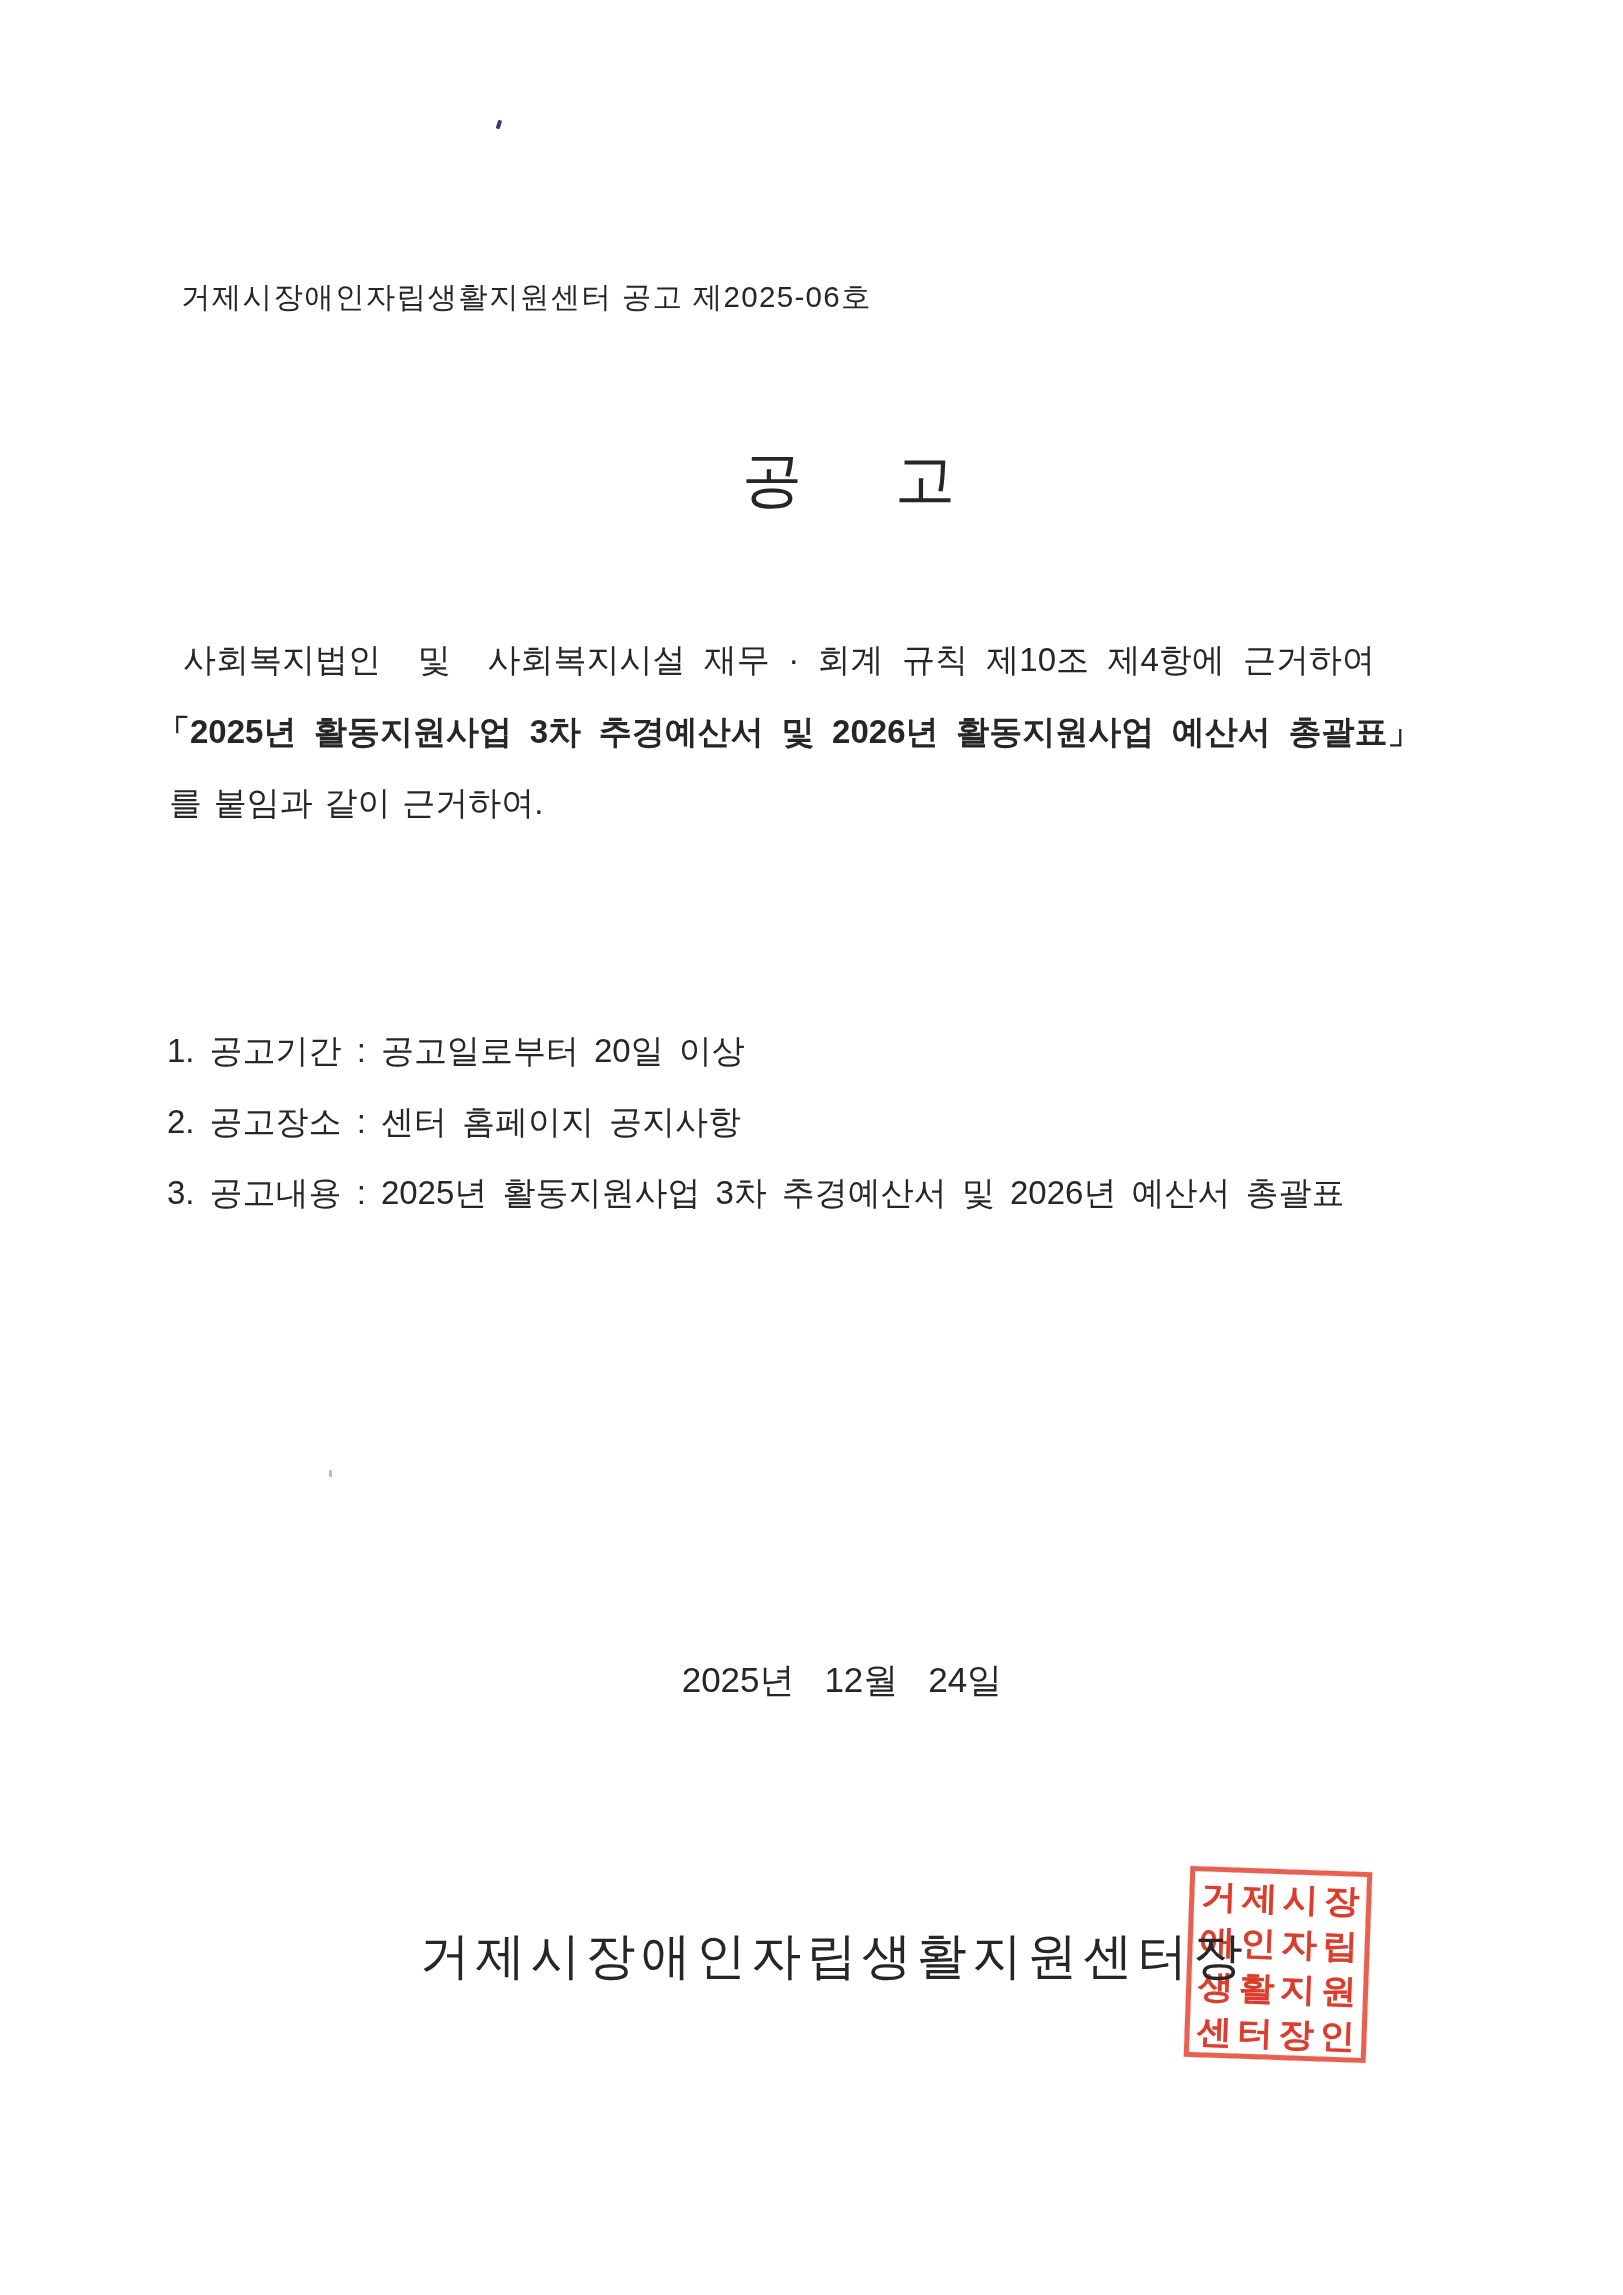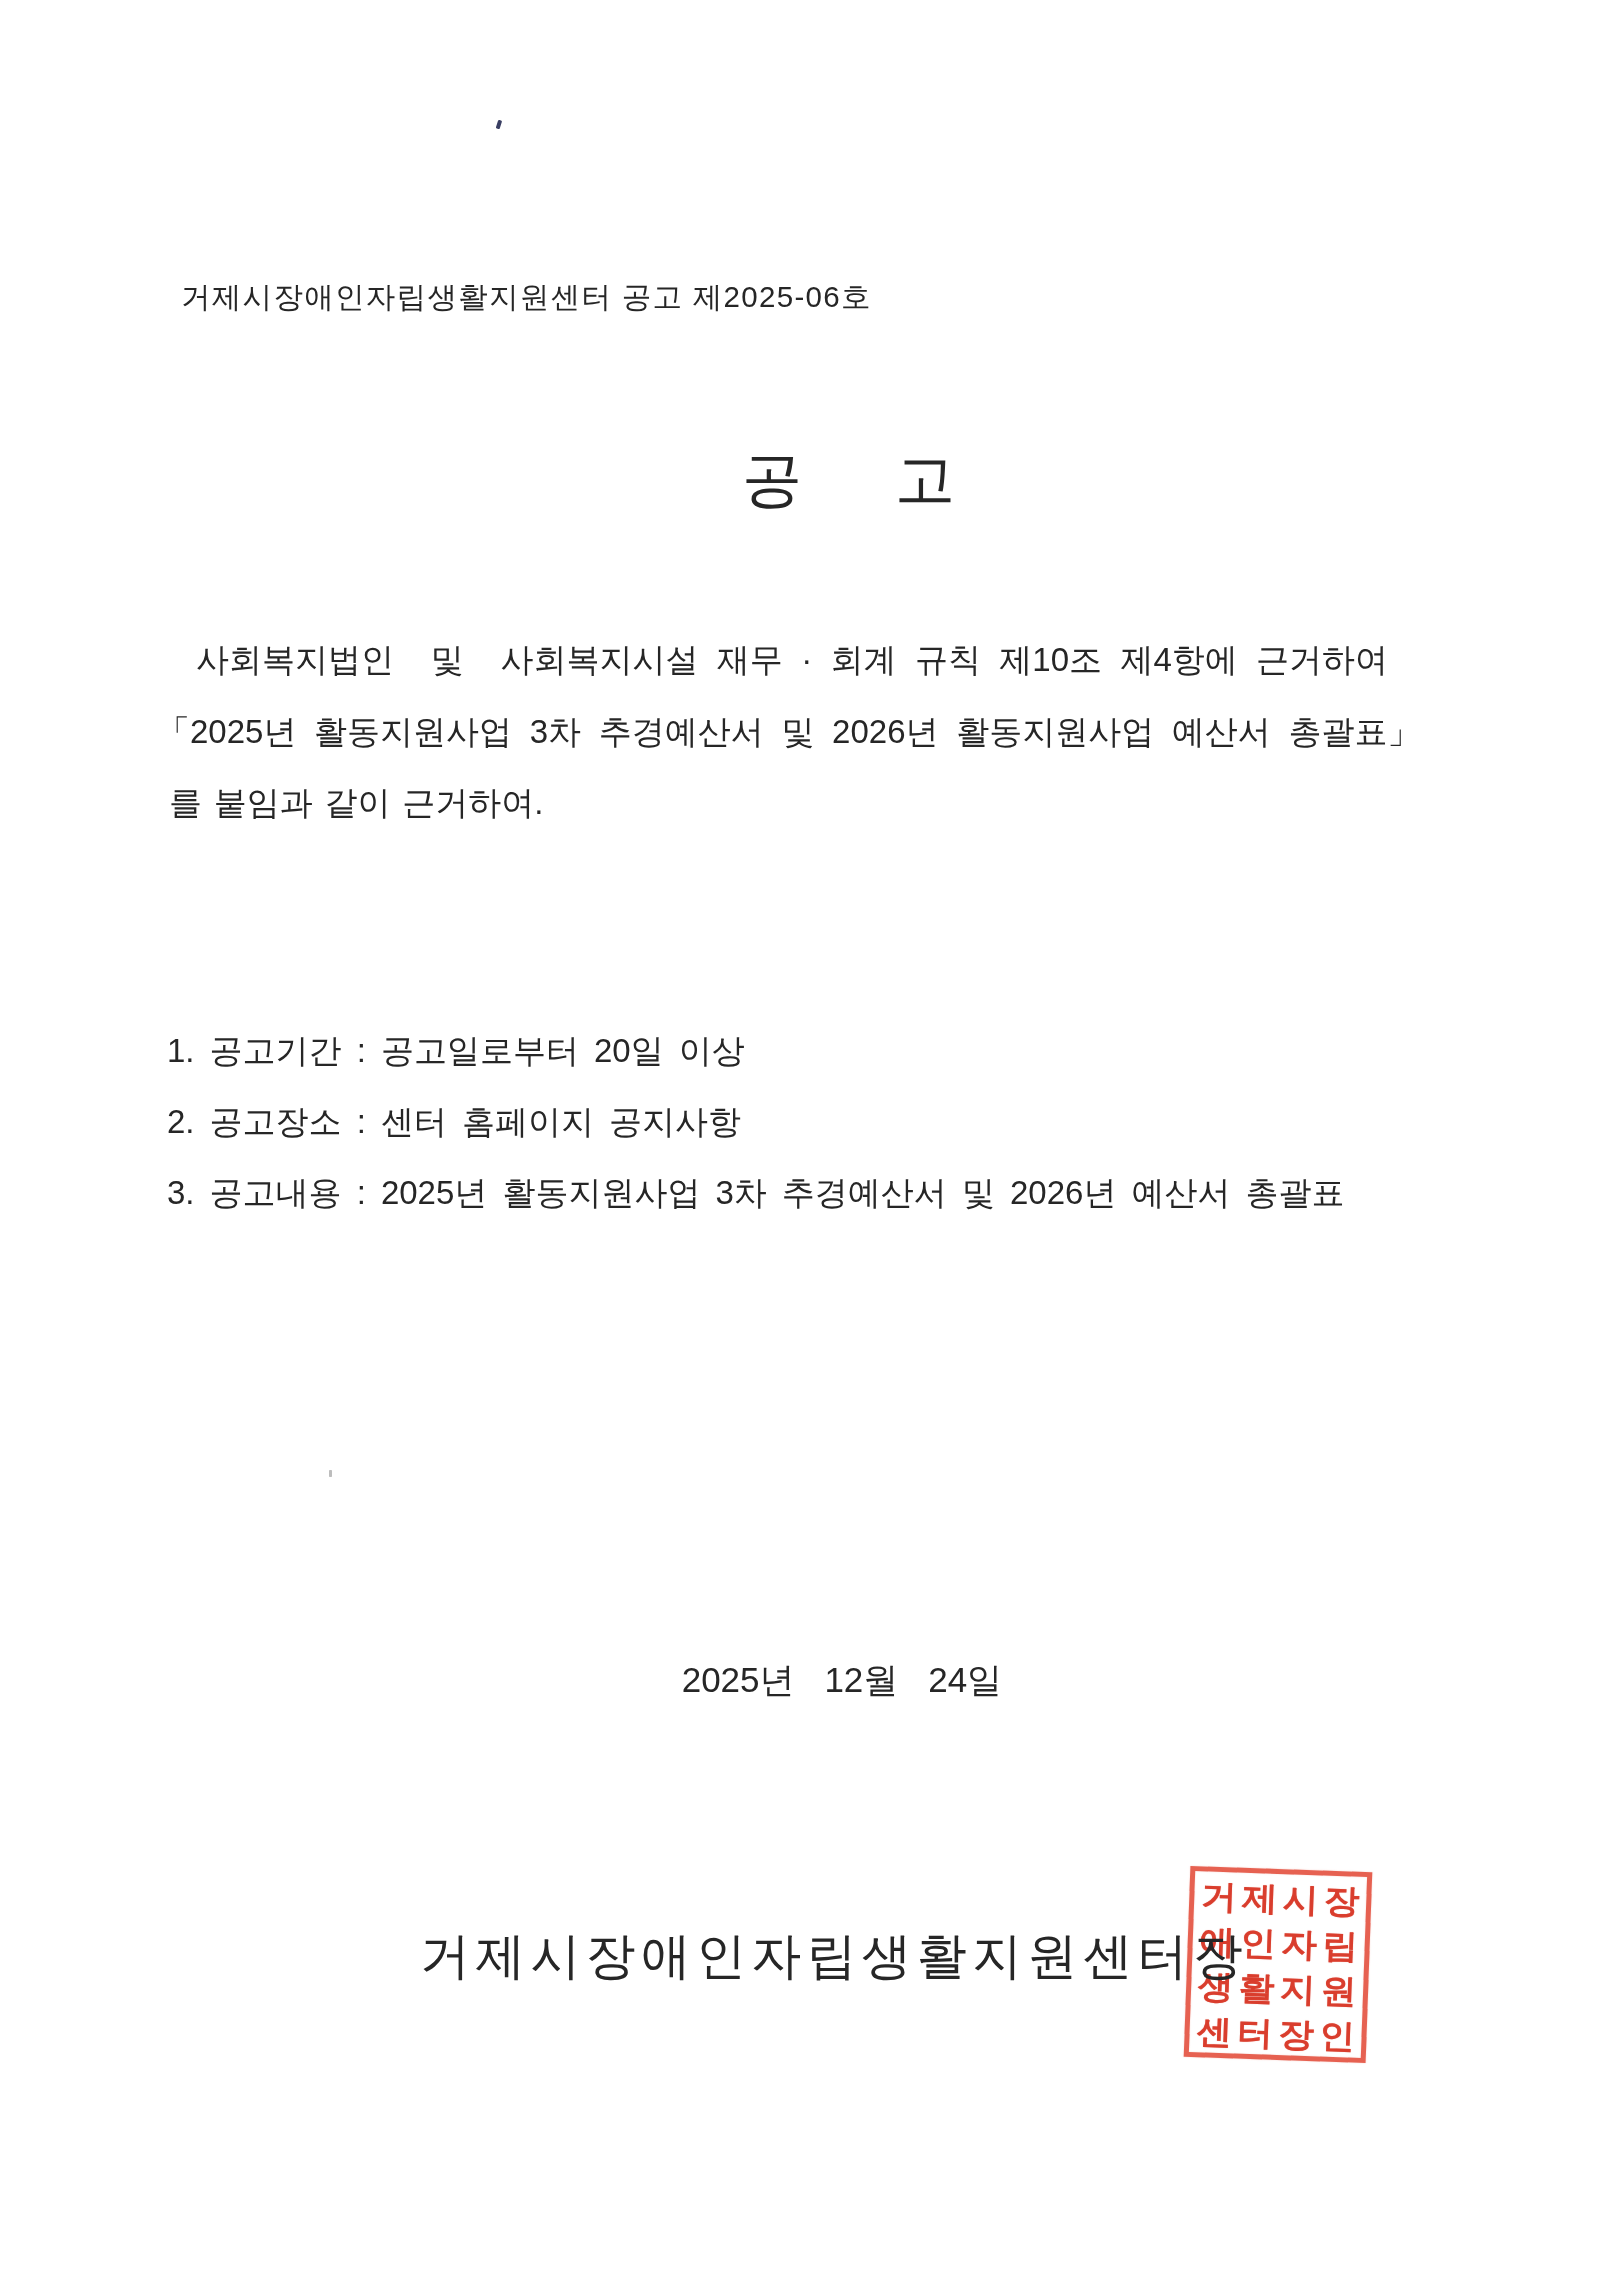--- a/index.html
+++ b/index.html
@@ -23,22 +23,22 @@
 
   .notice-title {
     left:0; top:440px; width:100%;
     display:flex; justify-content:center; gap:93px;
     transform:translateX(23px);
     font-size:60px; font-weight:500;
     white-space:normal;
   }
 
   .body-line { font-size:33px; line-height:1.15; }
-  .body-line1 { left:196px; top:641px;  word-spacing:9.2px; }
-  .body-line2 { left:157px; top:713px; word-spacing:8.5px; font-weight:400; }
+  .body-line1 { left:183px; top:641px;  word-spacing:9.2px; }
+  .body-line2 { left:157px; top:713px; word-spacing:8.5px; font-weight:700; }
   .body-line3 { left:169px; top:784px; word-spacing:2.6px; }
 
   .list-line { left:167px; font-size:33px; word-spacing:5.9px; line-height:1.15; }
   .list-1 { top:1032px; }
   .list-2 { top:1103px; }
   .list-3 { top:1174px; }
 
   .date-line {
     left:0; top:1657px; width:100%;
     text-align:center;

